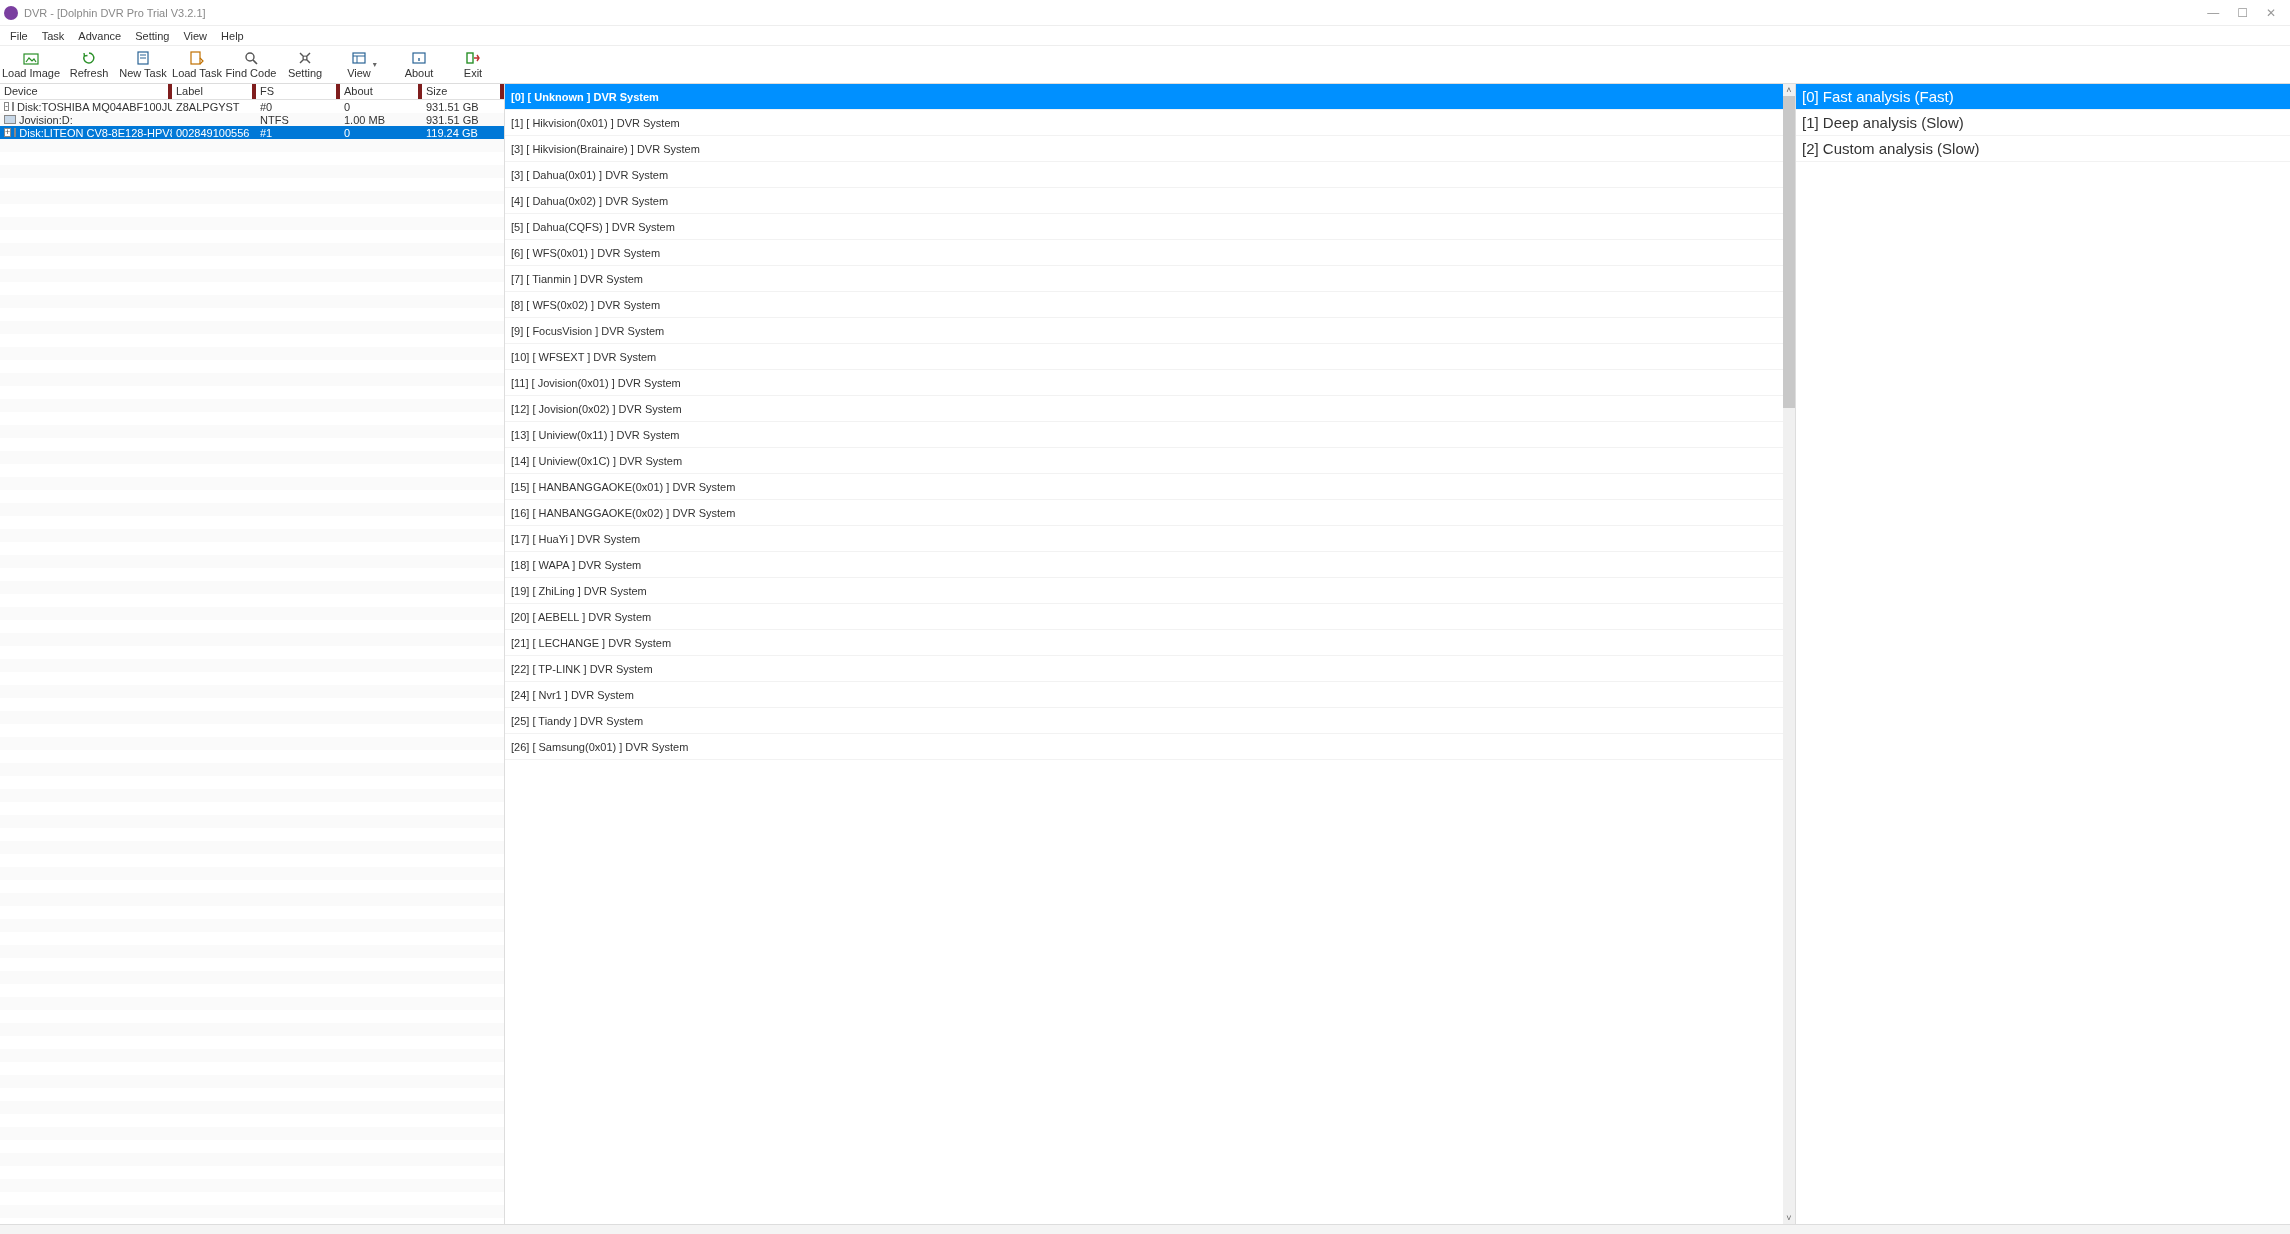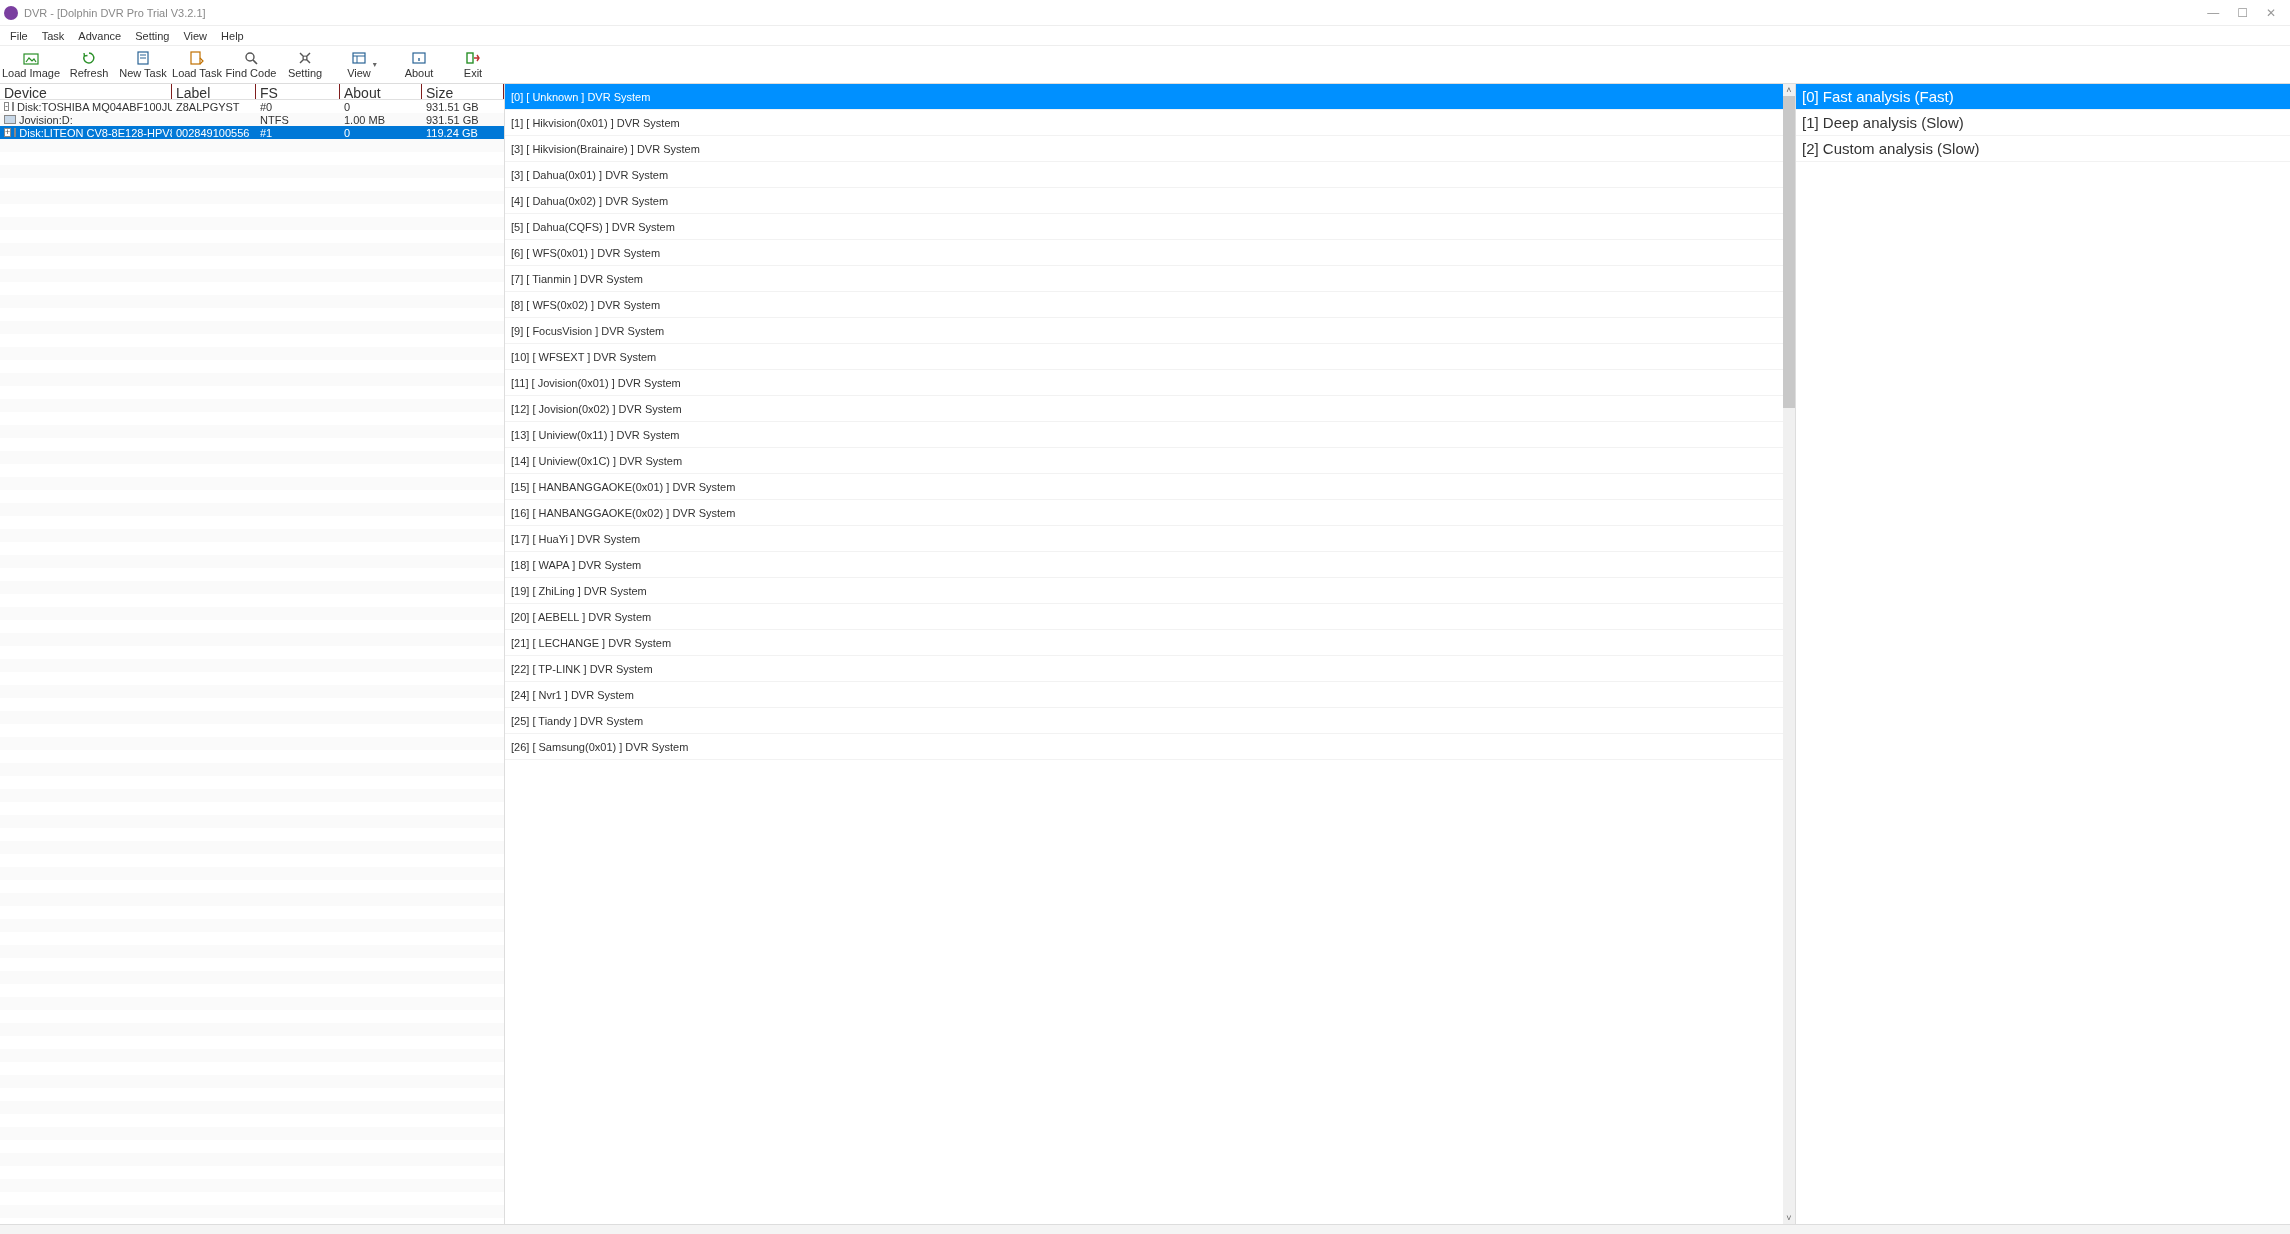--- a/index.html
+++ b/index.html
@@ -25,21 +25,21 @@
 .toolbar .tool-icon { width: 16px; height: 16px; margin-bottom: 1px; display:flex; align-items:center; justify-content:center; }
 .toolbar .tool-label { font-size: 11px; color: #333; }
 .toolbar .dropdown-arrow { font-size: 8px; color: #666; margin-left: 2px; align-self: center; }
 
 
 .main { flex: 1; display: flex; overflow: hidden; }
 
 
 .device-panel { width: 505px; border-right: 1px solid #ddd; display: flex; flex-direction: column; overflow: hidden; }
 .device-header { display: flex; height: 16px; background: #fff; border-bottom: 1px solid #e0e0e0; }
-.device-header .col { padding: 1px 4px; font-size: 14px; color: #333; border-right: 1px solid #7f1d1d; overflow: hidden; white-space: nowrap; }
+.device-header .col { padding: 1px 4px; font-size: 11px; color: #333; border-right: 4px solid #7f1d1d; overflow: hidden; white-space: nowrap; }
 .col-device { width: 172px; }
 .col-label { width: 84px; }
 .col-fs { width: 84px; }
 .col-start { width: 82px; }
 .col-size { flex: 1; }
 
 .device-rows { flex: 1; overflow: auto; background: repeating-linear-gradient(to bottom, #fff 0, #fff 13px, #fafafa 13px, #fafafa 26px); }
 .device-row { display: flex; height: 13px; align-items: center; }
 .device-row .cell { padding: 0 4px; font-size: 11px; color: #333; overflow: hidden; white-space: nowrap; }
 .device-row.selected { background: #0078d7; color: #fff; }
@@ -51,21 +51,21 @@
 .cell-fs { width: 84px; }
 .cell-start { width: 82px; }
 .cell-size { flex: 1; }
 .indent-1 { padding-left: 10px; }
 .indent-2 { padding-left: 30px; }
 
 
 .dvr-panel { flex: 1; border-right: 1px solid #ddd; display: flex; overflow: hidden; position: relative; }
 .dvr-list { flex: 1; overflow-y: auto; overflow-x: hidden; }
 .dvr-item { height: 26px; display: flex; align-items: center; padding: 0 6px; font-size: 11px; color: #333; border-bottom: 1px solid #f2f2f2; }
-.dvr-item.selected { background: #0090ff; color: #fff; }
+.dvr-item.selected { background: #0090ff; color: #fff; font-weight: bold; }
 .dvr-scrollbar { width: 12px; background: #f0f0f0; display: flex; flex-direction: column; }
 .dvr-scrollbar .sb-btn { height: 12px; text-align: center; font-size: 9px; color: #666; background: #f0f0f0; line-height: 12px; }
 .dvr-scrollbar .sb-track { flex: 1; background: #f0f0f0; position: relative; }
 .dvr-scrollbar .sb-thumb { position: absolute; left: 0; right: 0; top: 0; height: 28%; background: #c8c8c8; }
 
 
 .analysis-panel { width: 494px; display: flex; flex-direction: column; overflow: hidden; }
 .analysis-item { height: 26px; display: flex; align-items: center; padding: 0 6px; font-size: 15px; color: #333; border-bottom: 1px solid #f2f2f2; }
 .analysis-item.selected { background: #0090ff; color: #fff; }
 

